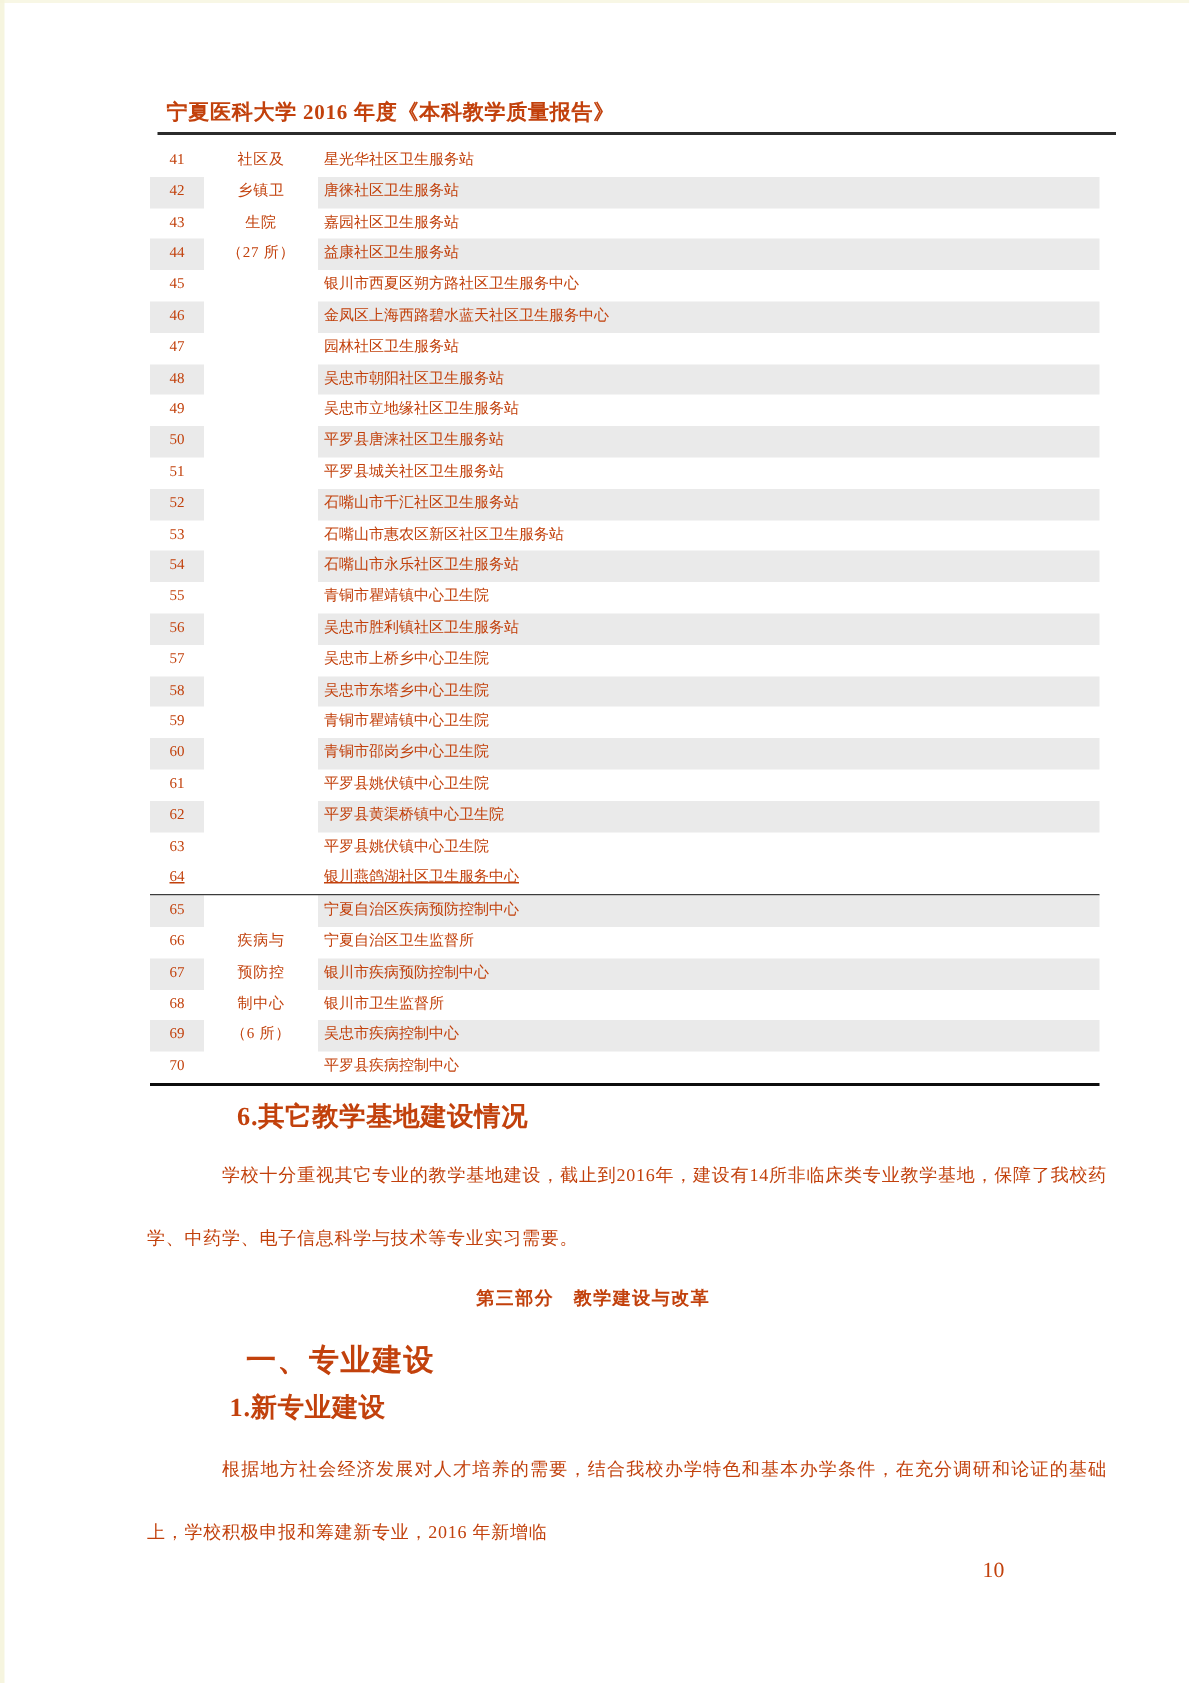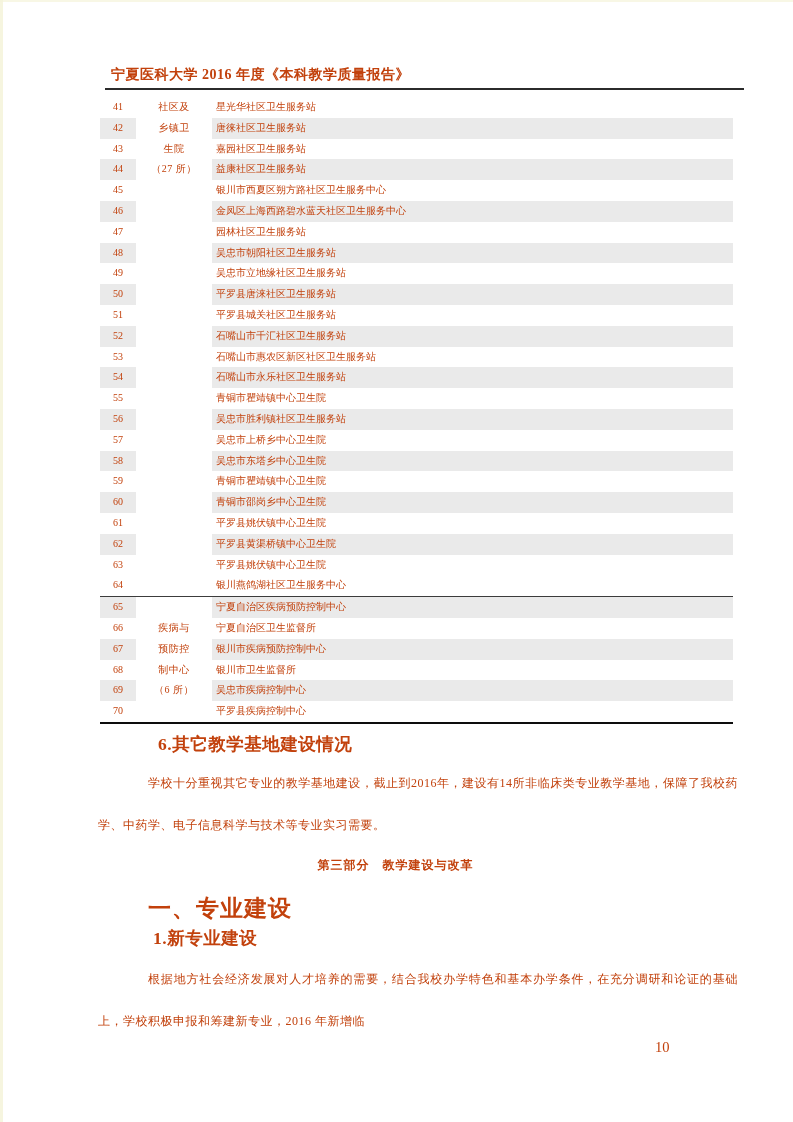--- a/index.html
+++ b/index.html
@@ -27,21 +27,21 @@
   .base-table {
     position:absolute; left:100px; top:97px; width:633px;
     border-bottom:2.5px solid #0d0d0d;
     font-size:10px;
   }
   .trow { display:flex; height:20.8px; line-height:20.8px; }
   .c-num  { width:36px;  text-align:center; }
   .c-cat  { width:76px;  text-align:center; background:#ffffff; letter-spacing:.5px; }
   .c-name { width:521px; text-align:left; padding-left:4px; box-sizing:border-box; white-space:nowrap; }
   .trow.shaded .c-num, .trow.shaded .c-name { background:#eaeaea; }
-  .trow.rule-below { border-bottom:1.5px solid #3c3c3c; }
+  .trow.rule-below { border-bottom:1.5px solid #3c3c3c;text-decoration:underline; }
 
   .heading-2 {
     position:absolute; left:158px; top:732px;
     font-size:17.5px; font-weight:bold; letter-spacing:.5px;
     white-space:nowrap;
   }
   .body-para {
     position:absolute; left:98px; width:640px;
     font-size:12px; line-height:41.5px;
     text-align:justify; text-indent:50px;
@@ -49,22 +49,22 @@
   }
   .para-1 { top:751px; }
   .para-2 { top:947px; }
 
   .part3-title {
     position:absolute; left:98px; top:857px; width:595px;
     text-align:center; font-size:12px; font-weight:bold;
     letter-spacing:1px; white-space:nowrap;
   }
   .heading-one {
-    position:absolute; left:148px; top:893px;
-    font-size:23px; font-weight:bold; letter-spacing:1px;
+    position:absolute; left:164px; top:893px;
+    font-size:20px; font-weight:bold; letter-spacing:1px;
     white-space:nowrap;
   }
   .heading-new {
     position:absolute; left:153px; top:926px;
     font-size:17.5px; font-weight:bold; letter-spacing:.5px;
     white-space:nowrap;
   }
   .page-number {
     position:absolute; left:655px; top:1039px;
     font-size:14.5px;

